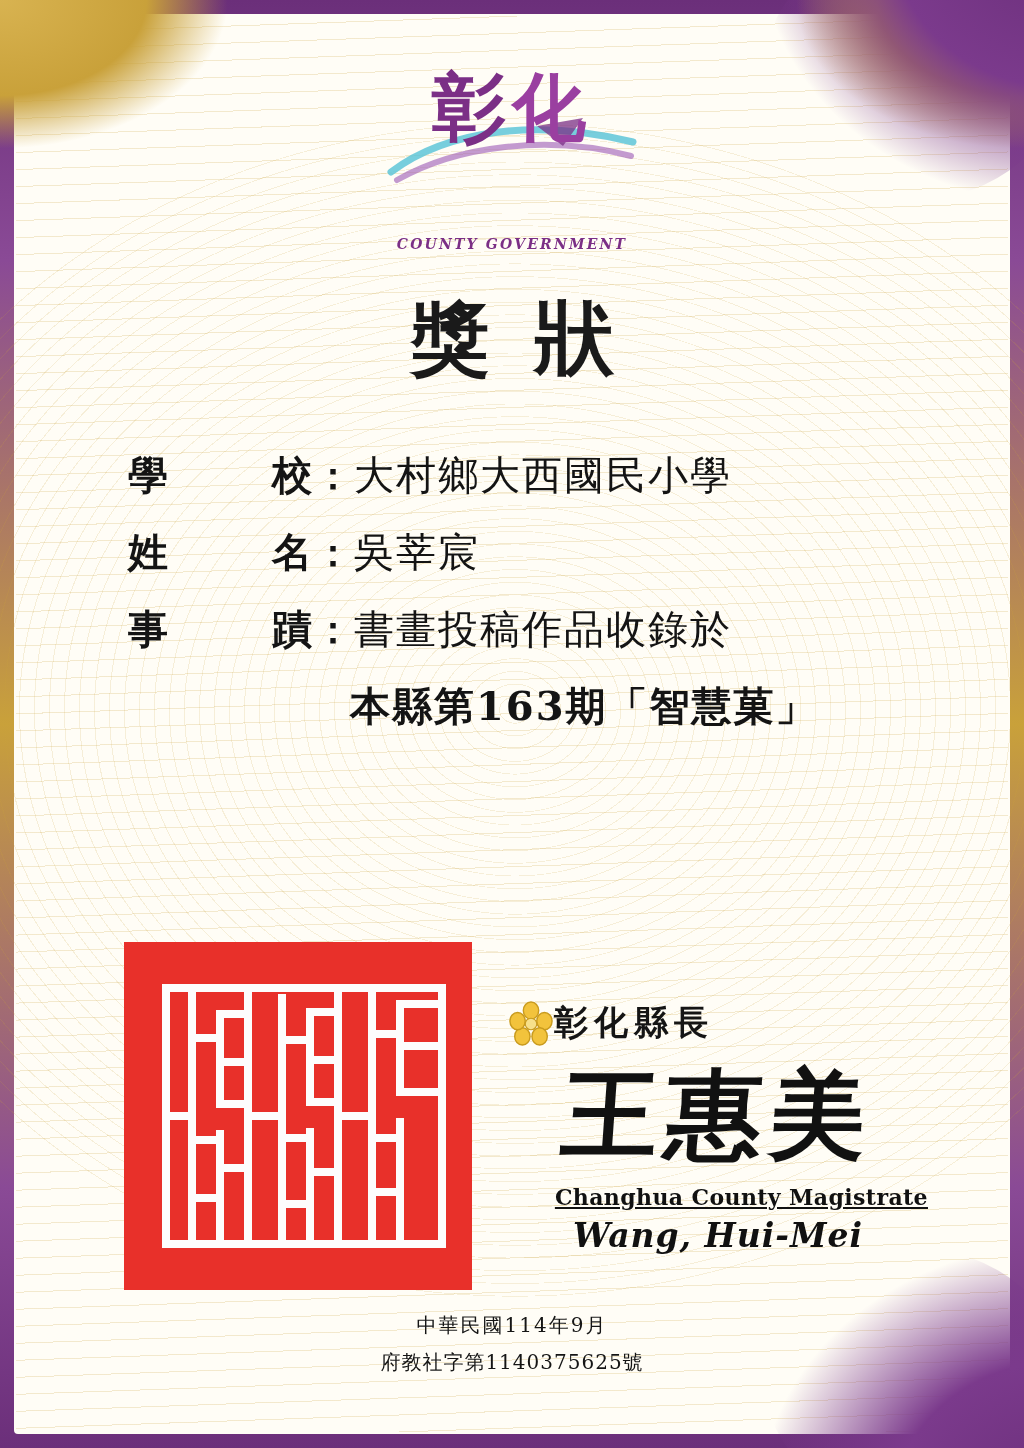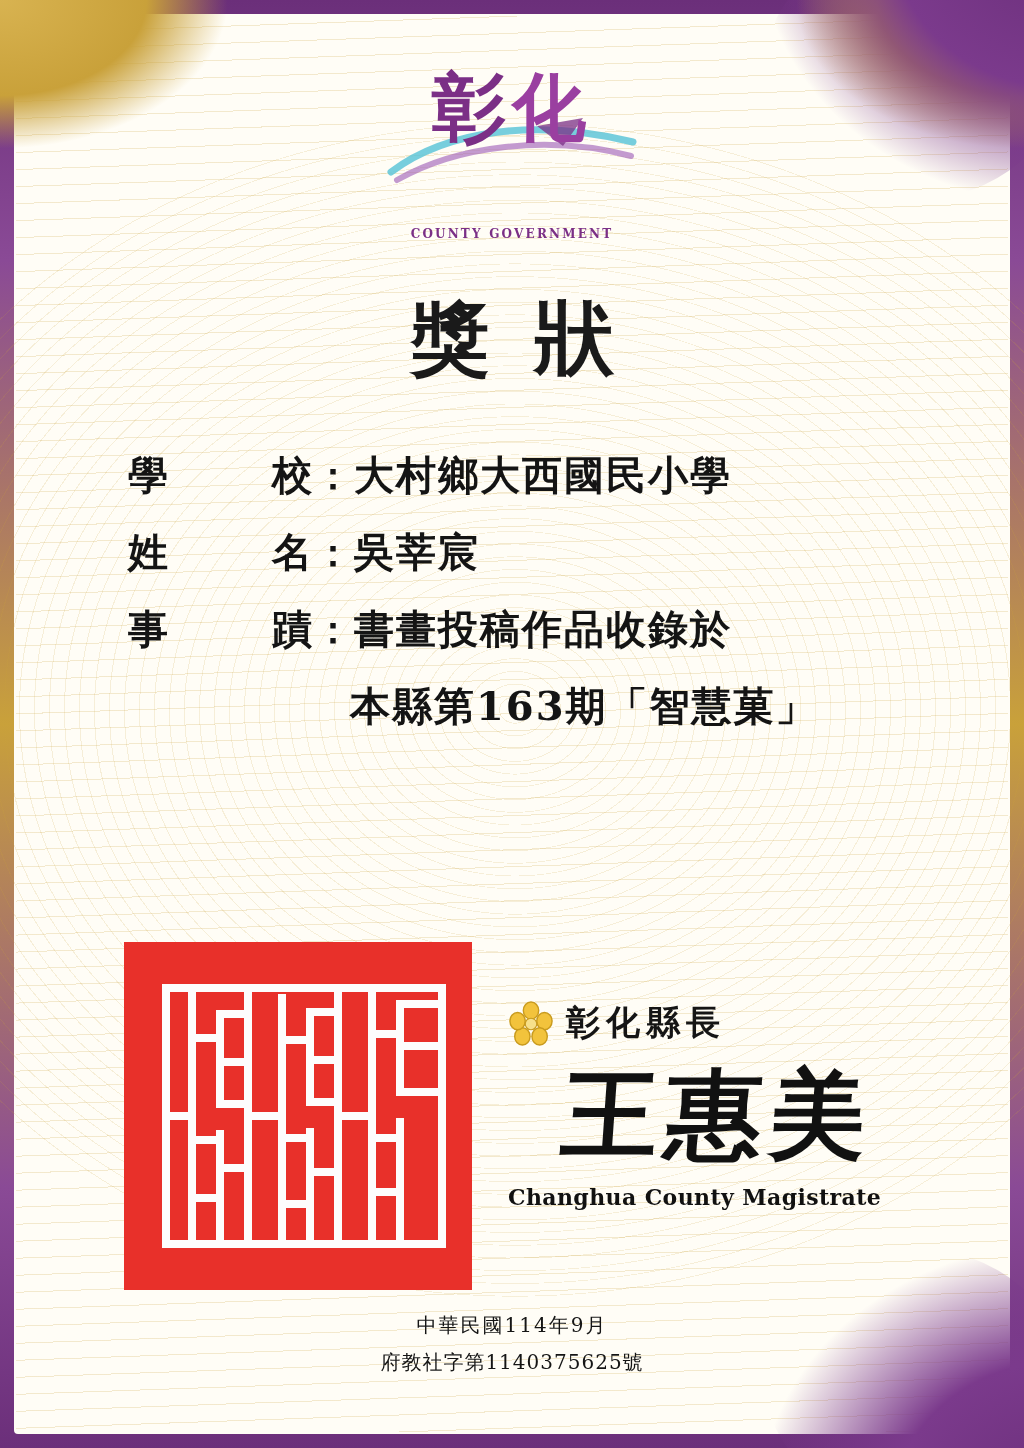--- a/index.html
+++ b/index.html
@@ -170,25 +170,26 @@
   .logo-en1 {
     font-family: "DejaVu Serif", "Liberation Serif", serif;
     font-size: 29px;
     font-weight: bold;
     letter-spacing: 2px;
     color: #7b2f86;
     margin-top: 4px;
   }
   .logo-en2 {
     font-family: "DejaVu Serif", "Liberation Serif", serif;
-    font-size: 12px;
+    font-size: 14px;
     font-weight: bold;
     letter-spacing: 2.2px;
     color: #7b2f86;
-    margin-top: 7px;
+    margin-top: 16px;
+    font-style: italic;
   }
 
   
   .cert-title {
     position: absolute;
     left: 0; right: 0;
     top: 286px;
     text-align: center;
     font-family: "DejaVu Serif", "Liberation Serif", serif;
     font-size: 80px;
@@ -222,21 +223,21 @@
   }
   .field-label .lab-char { display: inline-block; }
   .field-colon {
     font-size: 38px;
     font-weight: bold;
     color: #141414;
     margin: 0 2px 0 0;
   }
   .field-value {
     font-size: 40px;
-    font-weight: bold;
+    font-weight: normal;
     color: #141414;
     letter-spacing: 2px;
     font-family: "DejaVu Serif", "Liberation Serif", serif;
   }
   .field-cont {
     margin-left: 222px;
     font-size: 40px;
     font-weight: bold;
     color: #141414;
     letter-spacing: 2px;
@@ -258,21 +259,20 @@
   
   .sign-block {
     position: absolute;
     left: 508px;
     top: 1000px;
     width: 420px;
   }
   .sign-title-row {
     display: flex;
     align-items: flex-end;
-    gap: 12px;
   }
   .plum-icon { width: 46px; height: 46px; }
   .sign-title {
     font-size: 34px;
     font-weight: bold;
     letter-spacing: 6px;
     color: #151515;
     font-family: "DejaVu Serif", "Liberation Serif", serif;
   }
   .sign-name {
@@ -280,26 +280,27 @@
     font-size: 96px;
     font-weight: bold;
     letter-spacing: 8px;
     color: #111;
     font-family: "DejaVu Serif", "Liberation Serif", serif;
     transform: skewX(-4deg);
     text-align: center;
   }
   .sign-en-title {
     margin-top: 2px;
-    text-align: left;
+    text-align: right;
     font-size: 22px;
     font-weight: bold;
     color: #111;
     font-family: "DejaVu Serif", "Liberation Serif", serif;
     letter-spacing: .4px;
+    text-decoration: underline;
   }
   .sign-en-name {
     margin-top: 6px;
     text-align: center;
     font-size: 33px;
     font-style: italic;
     font-weight: bold;
     color: #111;
     font-family: "DejaVu Serif", "Liberation Serif", serif;
     letter-spacing: 1px;
@@ -432,20 +433,21 @@
             <ellipse cx="33" cy="38" rx="8" ry="9"></ellipse>
             <ellipse cx="15" cy="38" rx="8" ry="9"></ellipse>
             <ellipse cx="10" cy="22" rx="8" ry="9"></ellipse>
           </g>
           <circle cx="24" cy="25" r="6" fill="#f7e08a" stroke="#c99b1e" stroke-width="1.2"></circle>
         </svg>
         <span class="sign-title">彰化縣長</span>
       </div>
       <div class="sign-name">王惠美</div>
       <div class="sign-en-title">Changhua County Magistrate</div>
+      <div class="sign-en-name">Wang, Hui-Mei</div>
     </div>
 
     <div class="footer">
       <div class="footer-date">中華民國114年9月</div>
       <div class="footer-doc">府教社字第1140375625號</div>
     </div>
 
   </div>
 </div>
 

